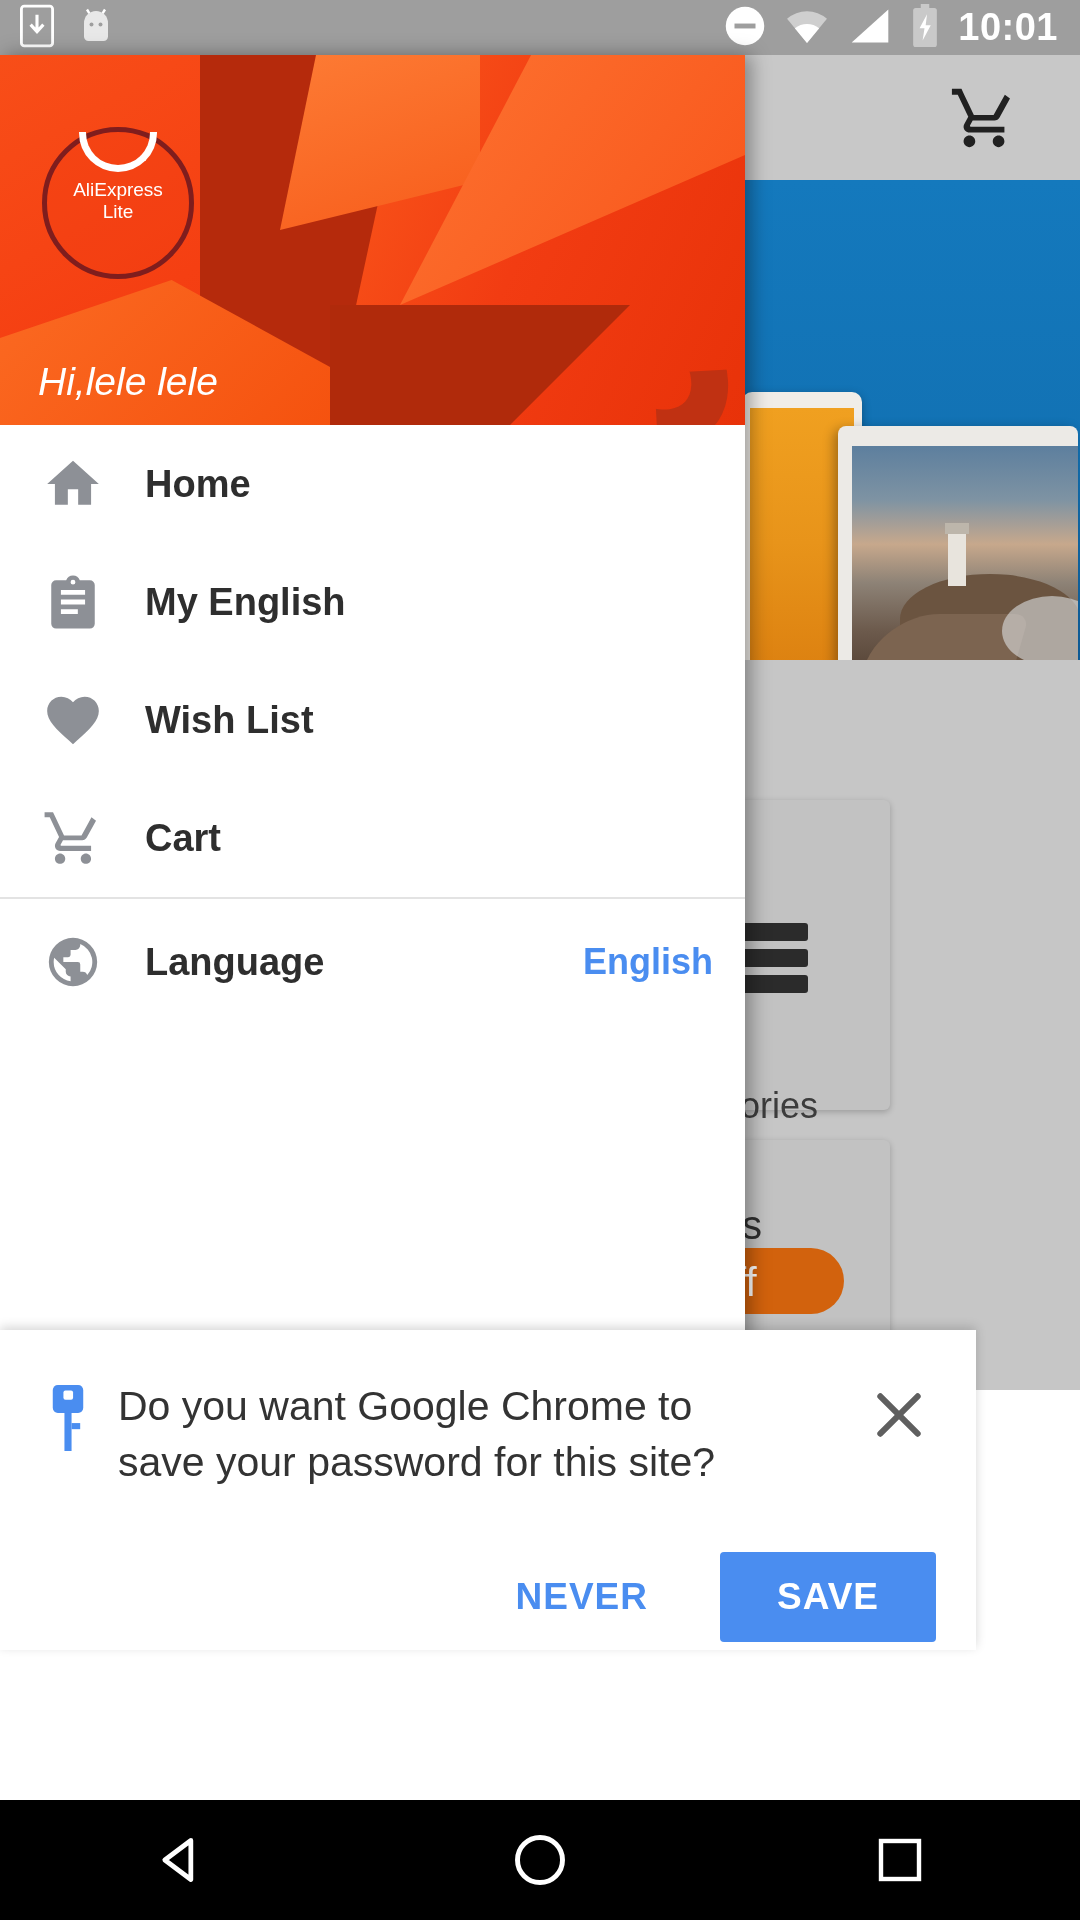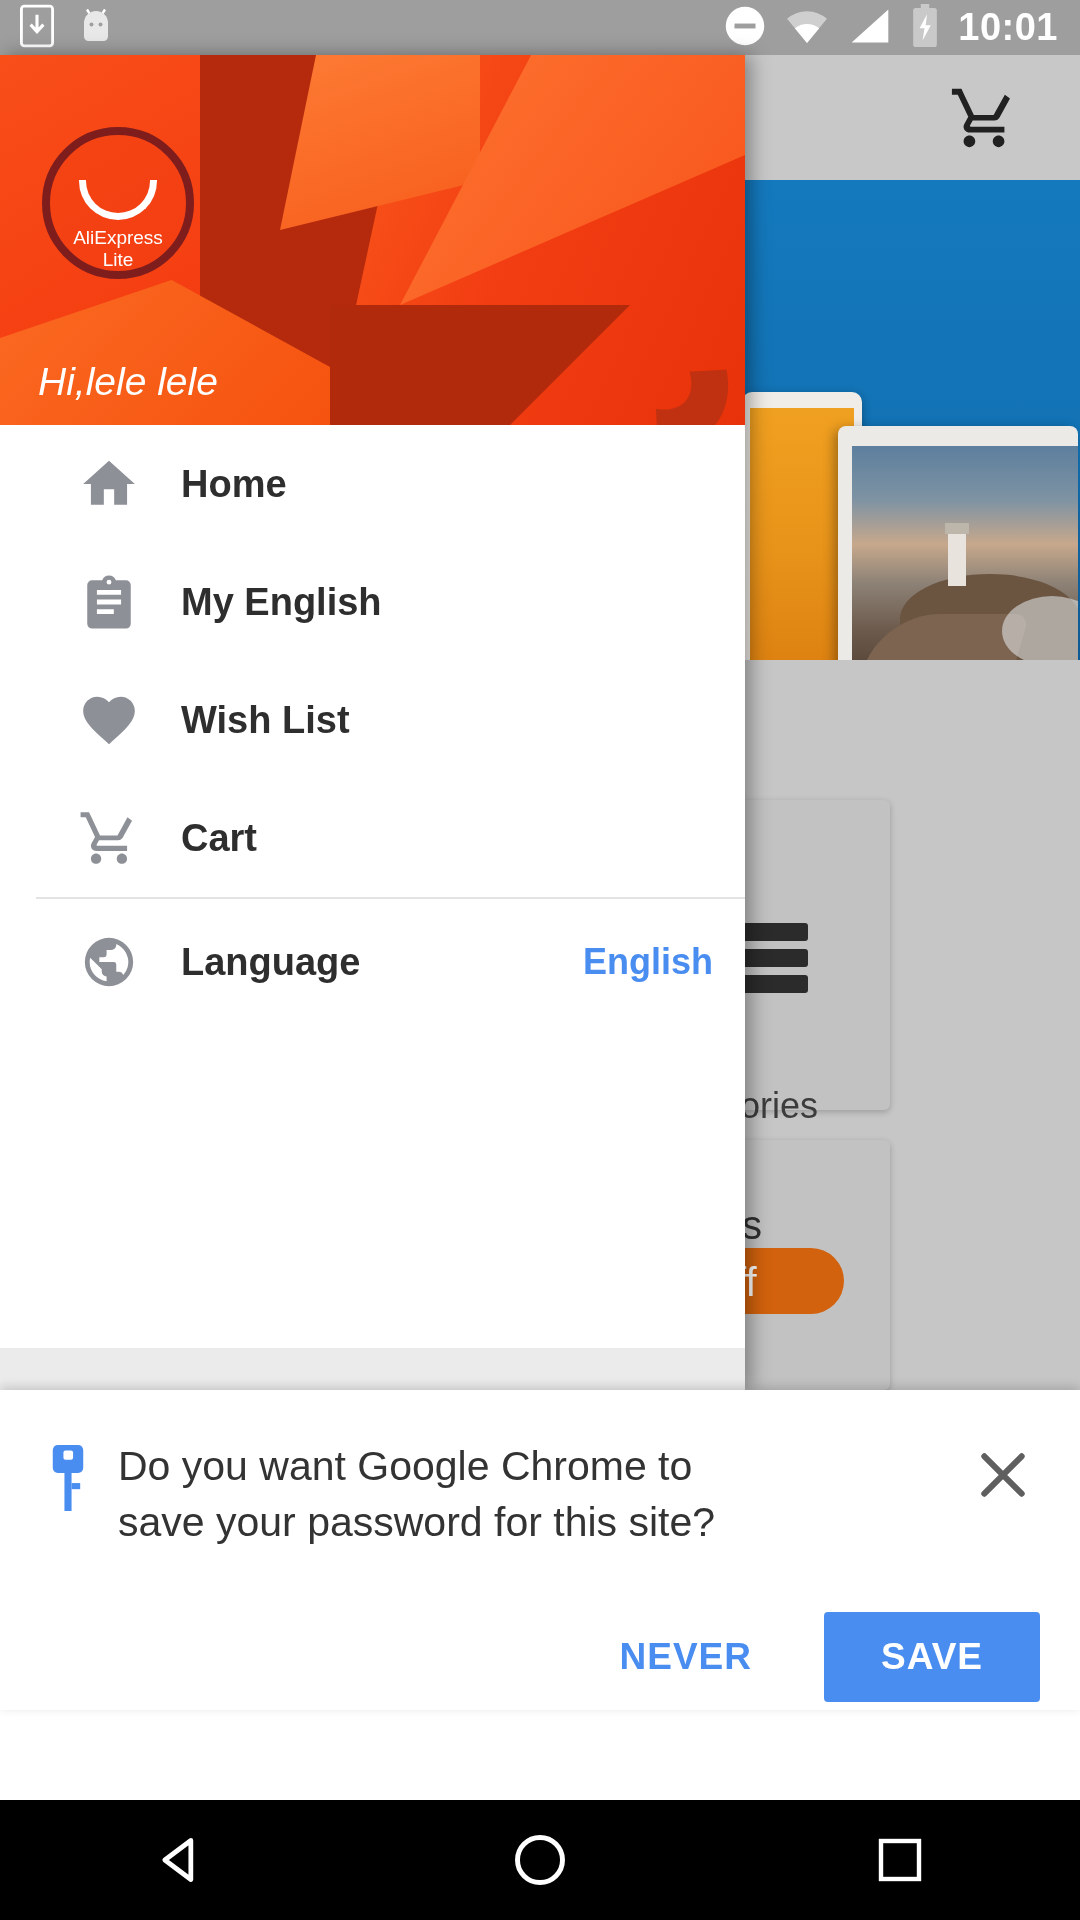--- a/index.html
+++ b/index.html
@@ -139,41 +139,41 @@
             background:linear-gradient(128deg,#fd7330 0%,#f8531a 100%);
             clip-path:polygon(38% 0,100% 0,100% 40%,0 100%); }
   #hdr-s7 { left:330px; top:250px; width:300px; height:120px;
             background:#b02a0b; clip-path:polygon(0 0,100% 0,60% 100%,0 100%); }
   #hdr-s8 { left:500px; top:210px; width:245px; height:160px;
             border:38px solid #c03112; border-radius:50%;
             border-left-color:transparent; border-top-color:transparent;
             border-bottom-color:transparent; transform:rotate(42deg); }
   #drawer-logo {
     position:absolute; left:42px; top:72px; width:152px; height:152px;
-    border:8px solid #7f1d1d; border-radius:50%;
-    display:flex; flex-direction:column; align-items:center; justify-content:flex-end;
+    border:5px solid #7f1d1d; border-radius:50%;
+    display:flex; flex-direction:column; align-items:center; justify-content:flex-start;
     background:rgba(242,60,18,0.35);
   }
   .logo-smile {
     width:78px; height:40px; border:7px solid #ffffff;
     border-top:none; border-radius:0 0 42px 42px; margin-bottom:7px;
   }
   .logo-text {
     color:#ffffff; font-size:19px; line-height:22px; text-align:center;
     font-family:"Liberation Sans", sans-serif;
   }
   #drawer-greeting {
     position:absolute; left:38px; top:305px;
     color:#ffffff; font-size:39px;
     font-family:"Liberation Sans", sans-serif;
     font-style:italic;
   }
 
   
-  #drawer-list { padding-top:0;padding-left:36px; }
+  #drawer-list { padding-top:0; }
   .drawer-item {
     position:relative; height:118px; display:flex; align-items:center;
     cursor:pointer; background:#ffffff;
   }
   .di-icon {
     width:145px; display:flex; align-items:center; justify-content:center;
     flex:0 0 145px;
   }
   .di-label {
     font-size:38px; font-weight:bold; color:#2e2e2e;
@@ -186,21 +186,21 @@
   .drawer-divider {
     height:2px; background:#e3e3e3; width:745px;
   }
   #drawer-bottom-strip {
     position:absolute; left:0; bottom:0; width:745px; height:42px;
     background:#ebebeb;
   }
 
   
   #password-dialog {
-    position:absolute; left:0; top:1390px; width:1080px; height:320px;
+    position:absolute; left:0; top:1330px; width:976px; height:320px;
     background:#ffffff; z-index:60;
     box-shadow:0 -3px 10px rgba(0,0,0,.16);
   }
   #pwd-key-icon { position:absolute; left:44px; top:55px; width:48px; height:66px; }
   #pwd-message {
     position:absolute; left:118px; top:48px; width:640px;
     font-size:41px; line-height:56px; color:#333333;
     font-family:"Liberation Sans", sans-serif;
   }
   #pwd-close-button {

